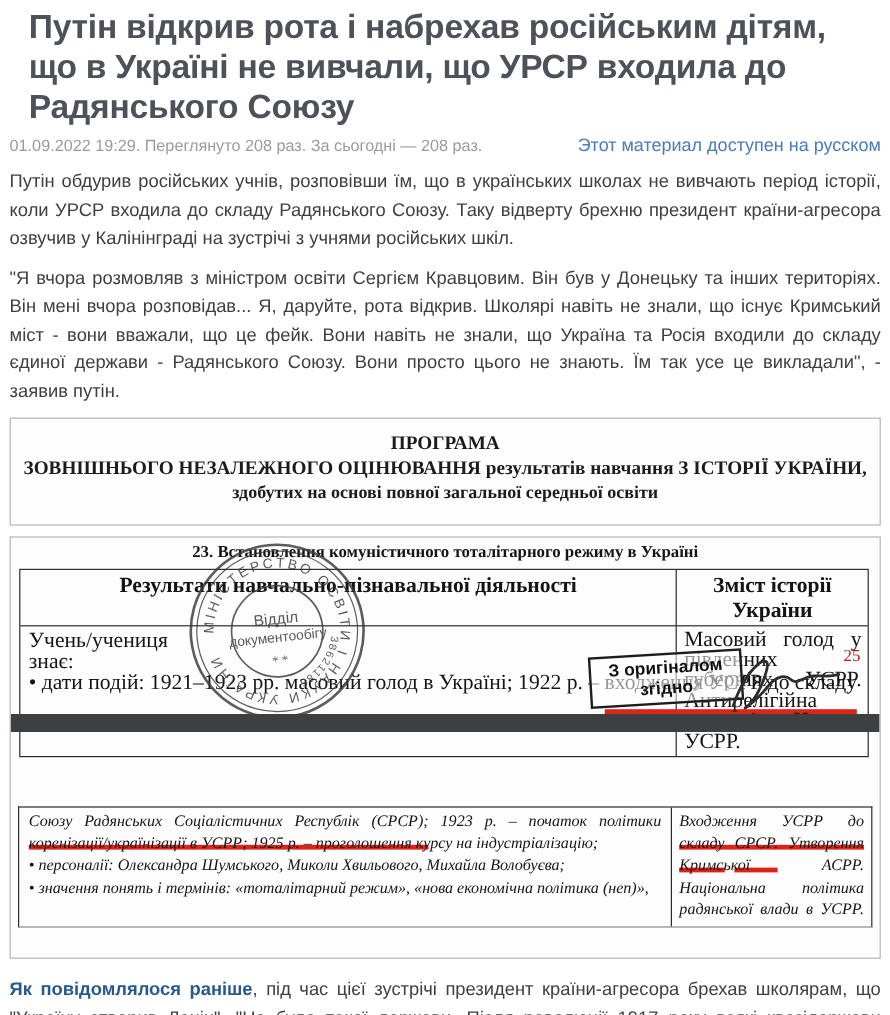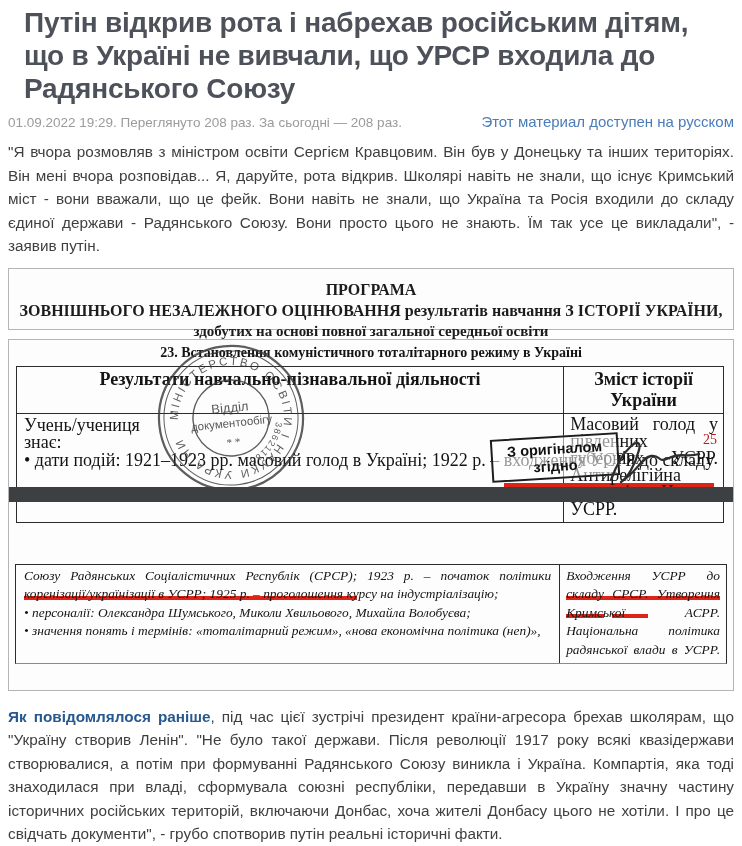--- a/index.html
+++ b/index.html
@@ -11,21 +11,21 @@
   .meta-row{display:flex;justify-content:space-between;align-items:baseline;margin:0 0 10px;}
   .meta-text{color:#9b9b9b;font-size:13.5px;}
   .lang-link{color:#4a7cbb;font-size:15px;text-decoration:none;cursor:pointer;}
 
   p.body-par{font-size:15.3px;line-height:23.5px;color:#3f3f3f;text-align:justify;margin:0 0 10px;}
   .inline-link{color:#27598f;font-weight:bold;text-decoration:none;cursor:pointer;}
 
   
   .figure{margin:8px 0 14px;}
   .scan-box{border:1px solid #b5b5b5;background:#fdfdfd;box-sizing:border-box;}
-  .scan-header{height:62px;text-align:center;font-family:"Liberation Serif",serif;font-weight:bold;color:#1c1c1c;padding-top:11px;box-sizing:border-box;margin-bottom:9px;}
+  .scan-header{height:90px;text-align:center;font-family:"Liberation Serif",serif;font-weight:bold;color:#1c1c1c;padding-top:11px;box-sizing:border-box;margin-bottom:9px;}
   .scan-header .l1{font-size:16px;line-height:20px;}
   .scan-header .l2{font-size:16px;line-height:21px;}
   .scan-header .l3{font-size:15px;line-height:20px;}
 
   .scan-main{position:relative;height:352px;overflow:hidden;font-family:"Liberation Serif",serif;color:#141414;}
   .sec-title{position:absolute;top:5px;left:0;right:0;text-align:center;font-weight:bold;font-size:14px;z-index:1;}
 
   .t1{position:absolute;top:26px;left:7px;right:9px;display:grid;grid-template-columns:77.5% 22.5%;border:1.5px solid #2b2b2b;font-size:18px;background:rgba(255,255,255,0);z-index:1;}
   .t1 .hcell{border-bottom:1.5px solid #2b2b2b;text-align:center;font-weight:bold;padding:2px 4px;}
   .t1 .leftb{border-right:1.5px solid #2b2b2b;}
@@ -55,20 +55,21 @@
 
 <div class="container">
 
   <h1 class="headline">Путін відкрив рота і набрехав російським дітям, що в Україні не вивчали, що УРСР входила до Радянського Союзу</h1>
 
   <div class="meta-row">
     <span class="meta-text">01.09.2022 19:29. Переглянуто 208 раз. За сьогодні — 208 раз.</span>
     <a class="lang-link">Этот материал доступен на русском</a>
   </div>
 
+  <p class="body-par">Путін обдурив російських учнів, розповівши їм, що в українських школах не вивчають період історії, коли УРСР входила до складу Радянського Союзу. Таку відверту брехню президент країни-агресора озвучив у Калінінграді на зустрічі з учнями російських шкіл.</p>
 
   <p class="body-par">"Я вчора розмовляв з міністром освіти Сергієм Кравцовим. Він був у Донецьку та інших територіях. Він мені вчора розповідав... Я, даруйте, рота відкрив. Школярі навіть не знали, що існує Кримський міст - вони вважали, що це фейк. Вони навіть не знали, що Україна та Росія входили до складу єдиної держави - Радянського Союзу. Вони просто цього не знають. Їм так усе це викладали", - заявив путін.</p>
 
   <div class="figure">
 
     <div class="scan-box scan-header">
       <div class="l1">ПРОГРАМА</div>
       <div class="l2">ЗОВНІШНЬОГО НЕЗАЛЕЖНОГО ОЦІНЮВАННЯ результатів навчання З ІСТОРІЇ УКРАЇНИ,</div>
       <div class="l3">здобутих на основі повної загальної середньої освіти</div>
     </div>

